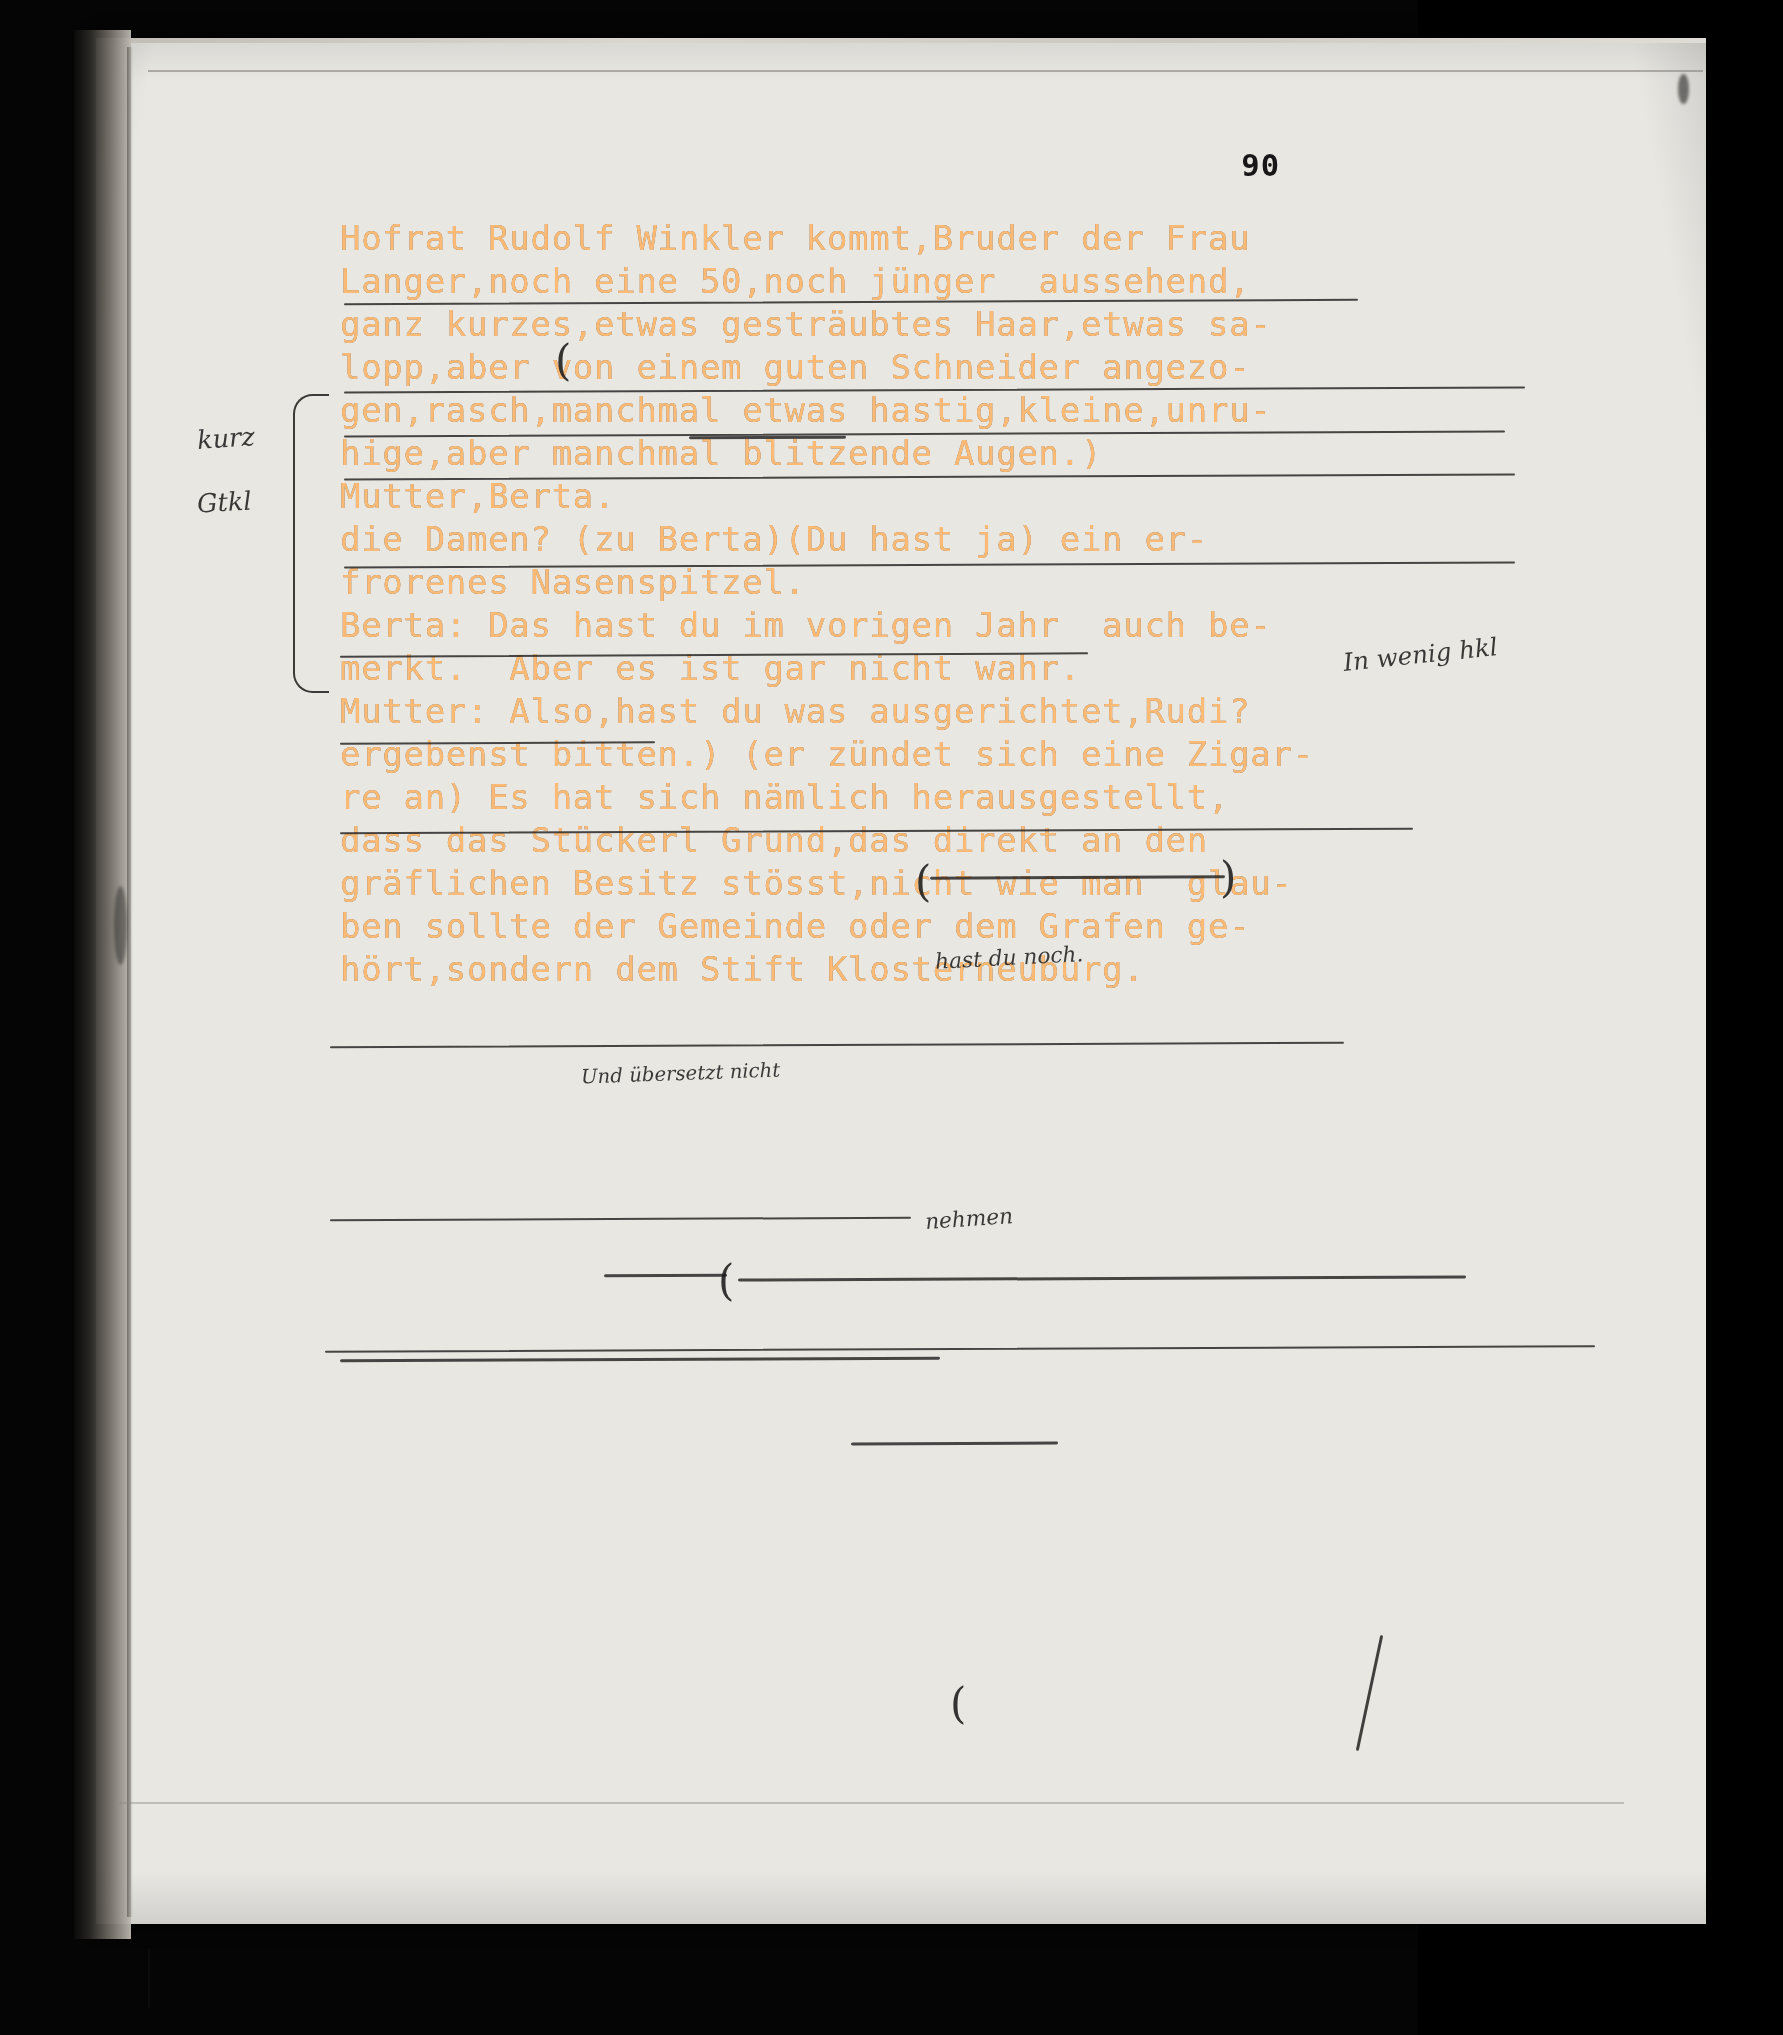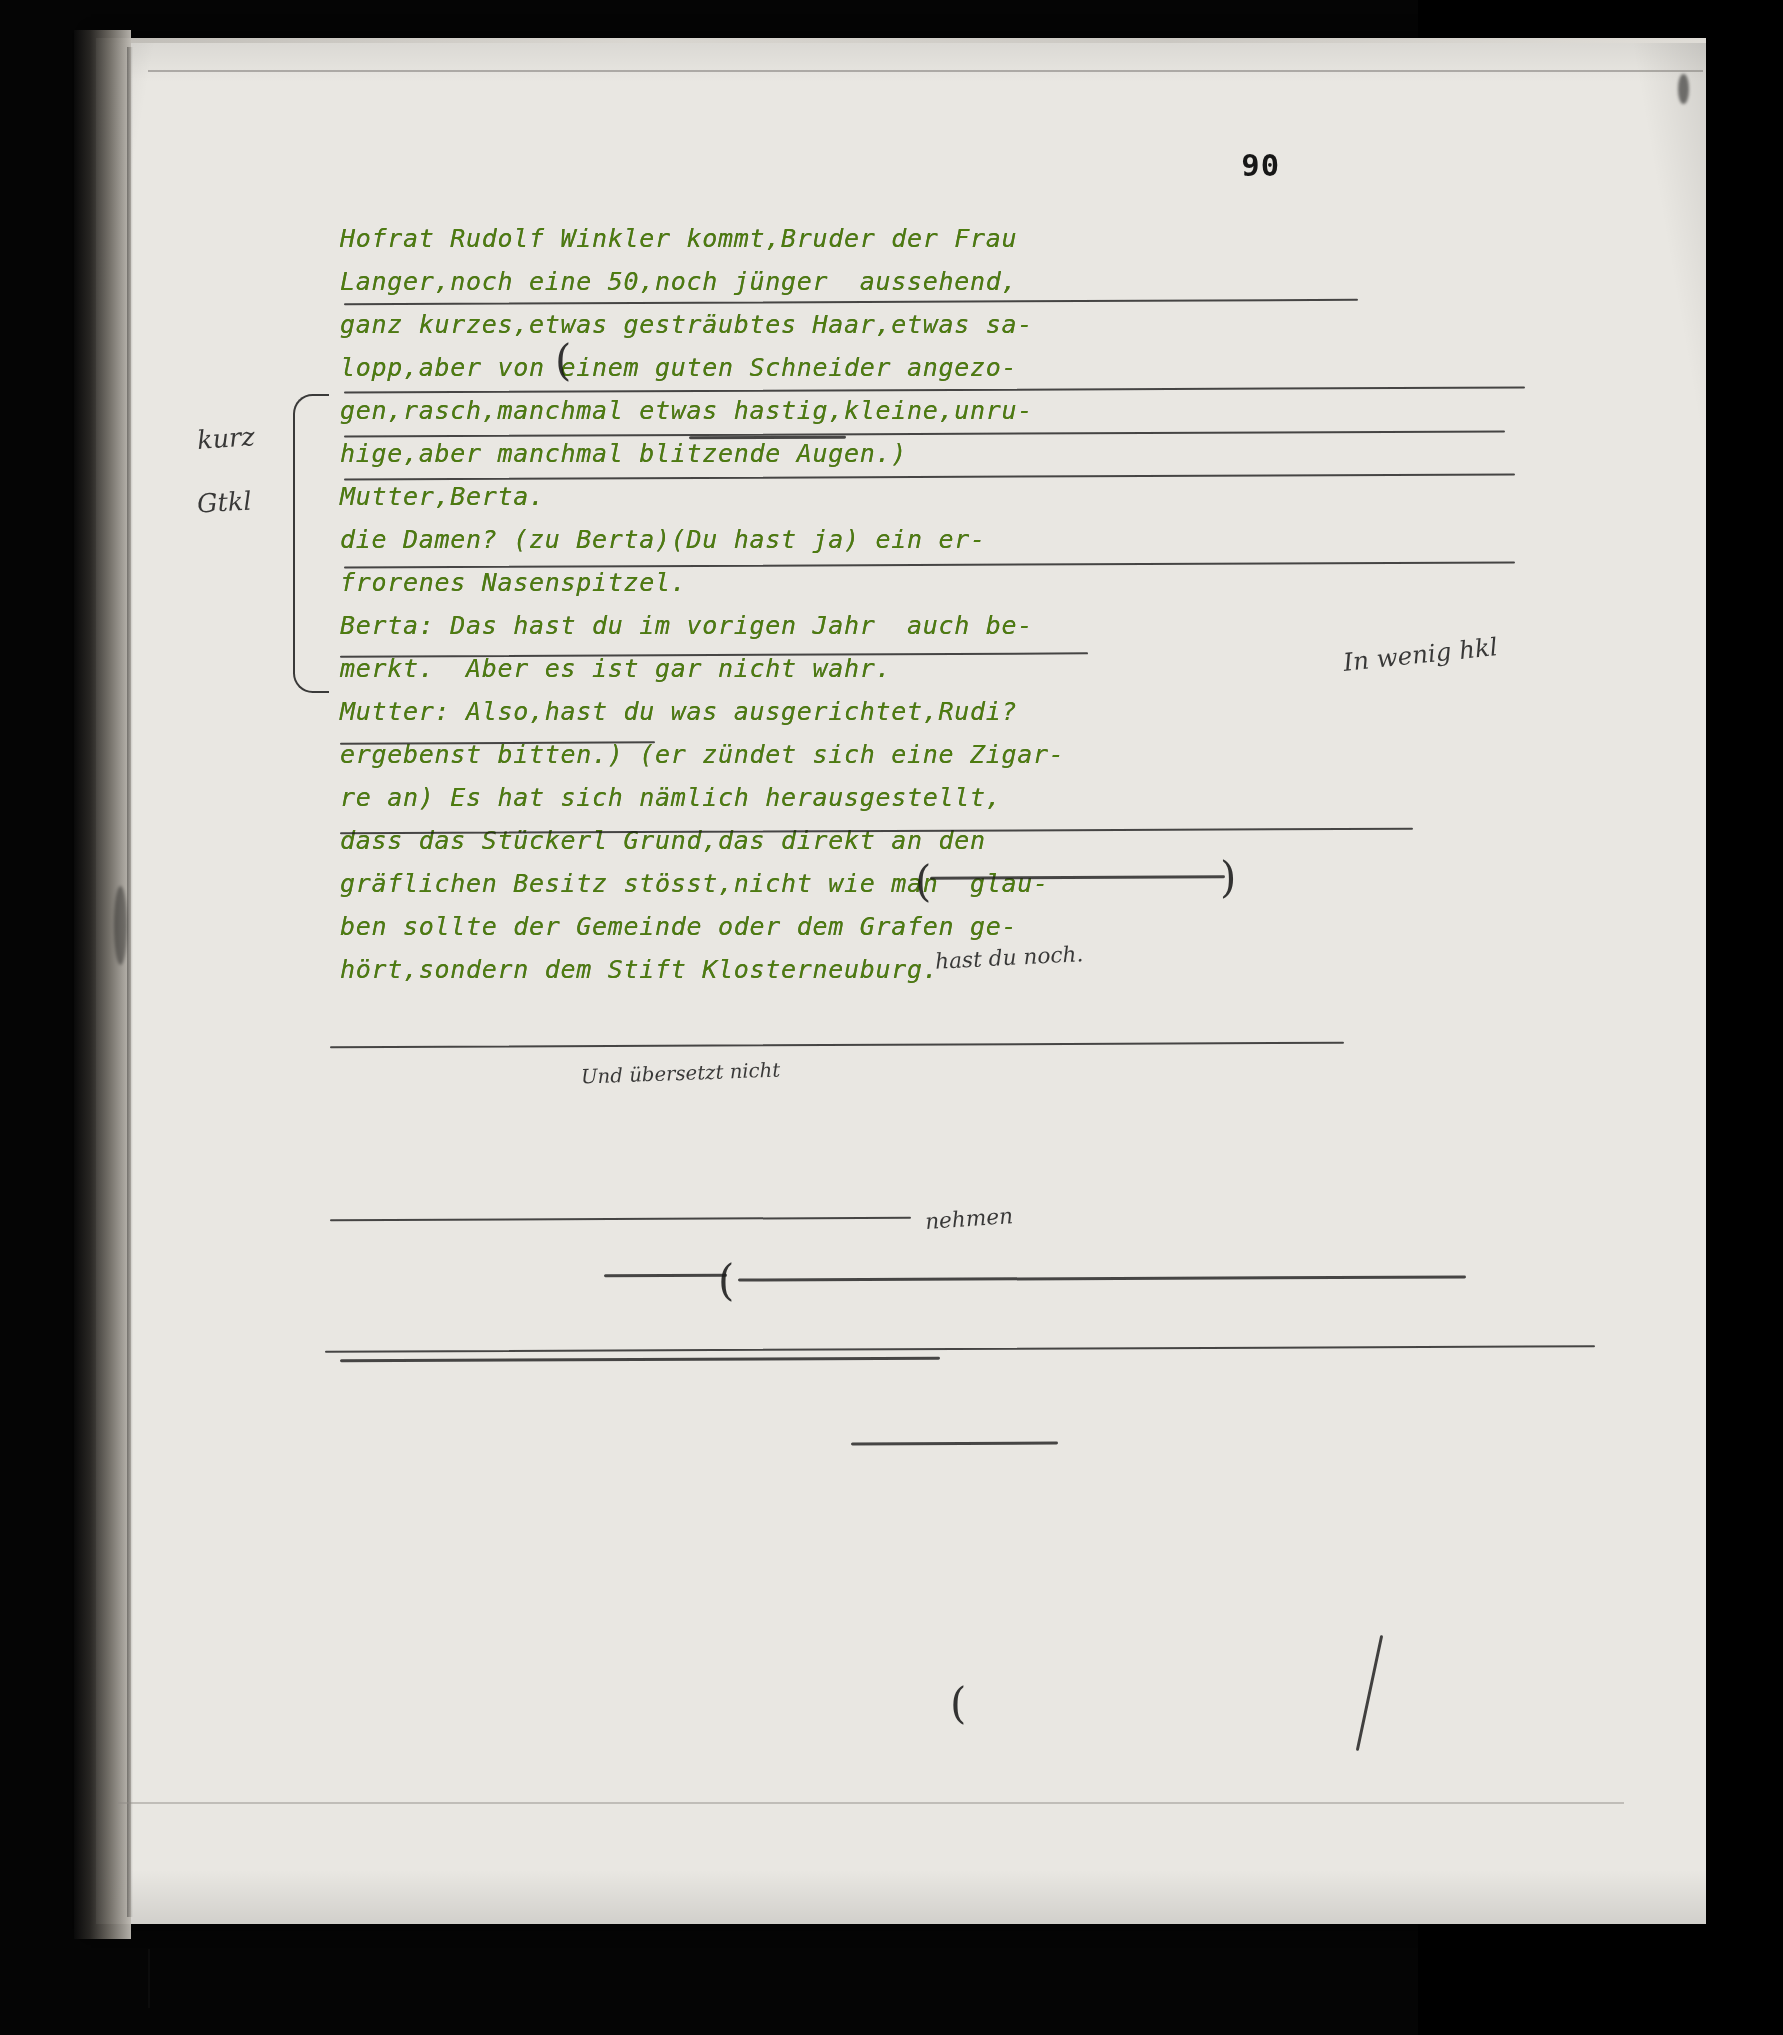--- a/index.html
+++ b/index.html
@@ -98,27 +98,26 @@
   .typescript {
     position: absolute;
     left: 340px;
     top: 217px;
     width: 1230px;
   }
   .tline {
     position: relative;
     height: 43px;
     font-family: "DejaVu Sans Mono", monospace;
-    font-size: 25px;
+    font-size: 34px;
     line-height: 43px;
-    color: #4d7c0f;
+    color: #fdba74;
     white-space: pre;
     letter-spacing: 0.7px;
     text-shadow: 0 0 0.5px rgba(0,0,0,0.55);
-    font-style: italic;
   }
 
   
   .uline {
     position: absolute;
     height: 2px;
     background: #1d1d1d;
     opacity: .8;
     border-radius: 1.5px;
     transform: rotate(-0.25deg);

